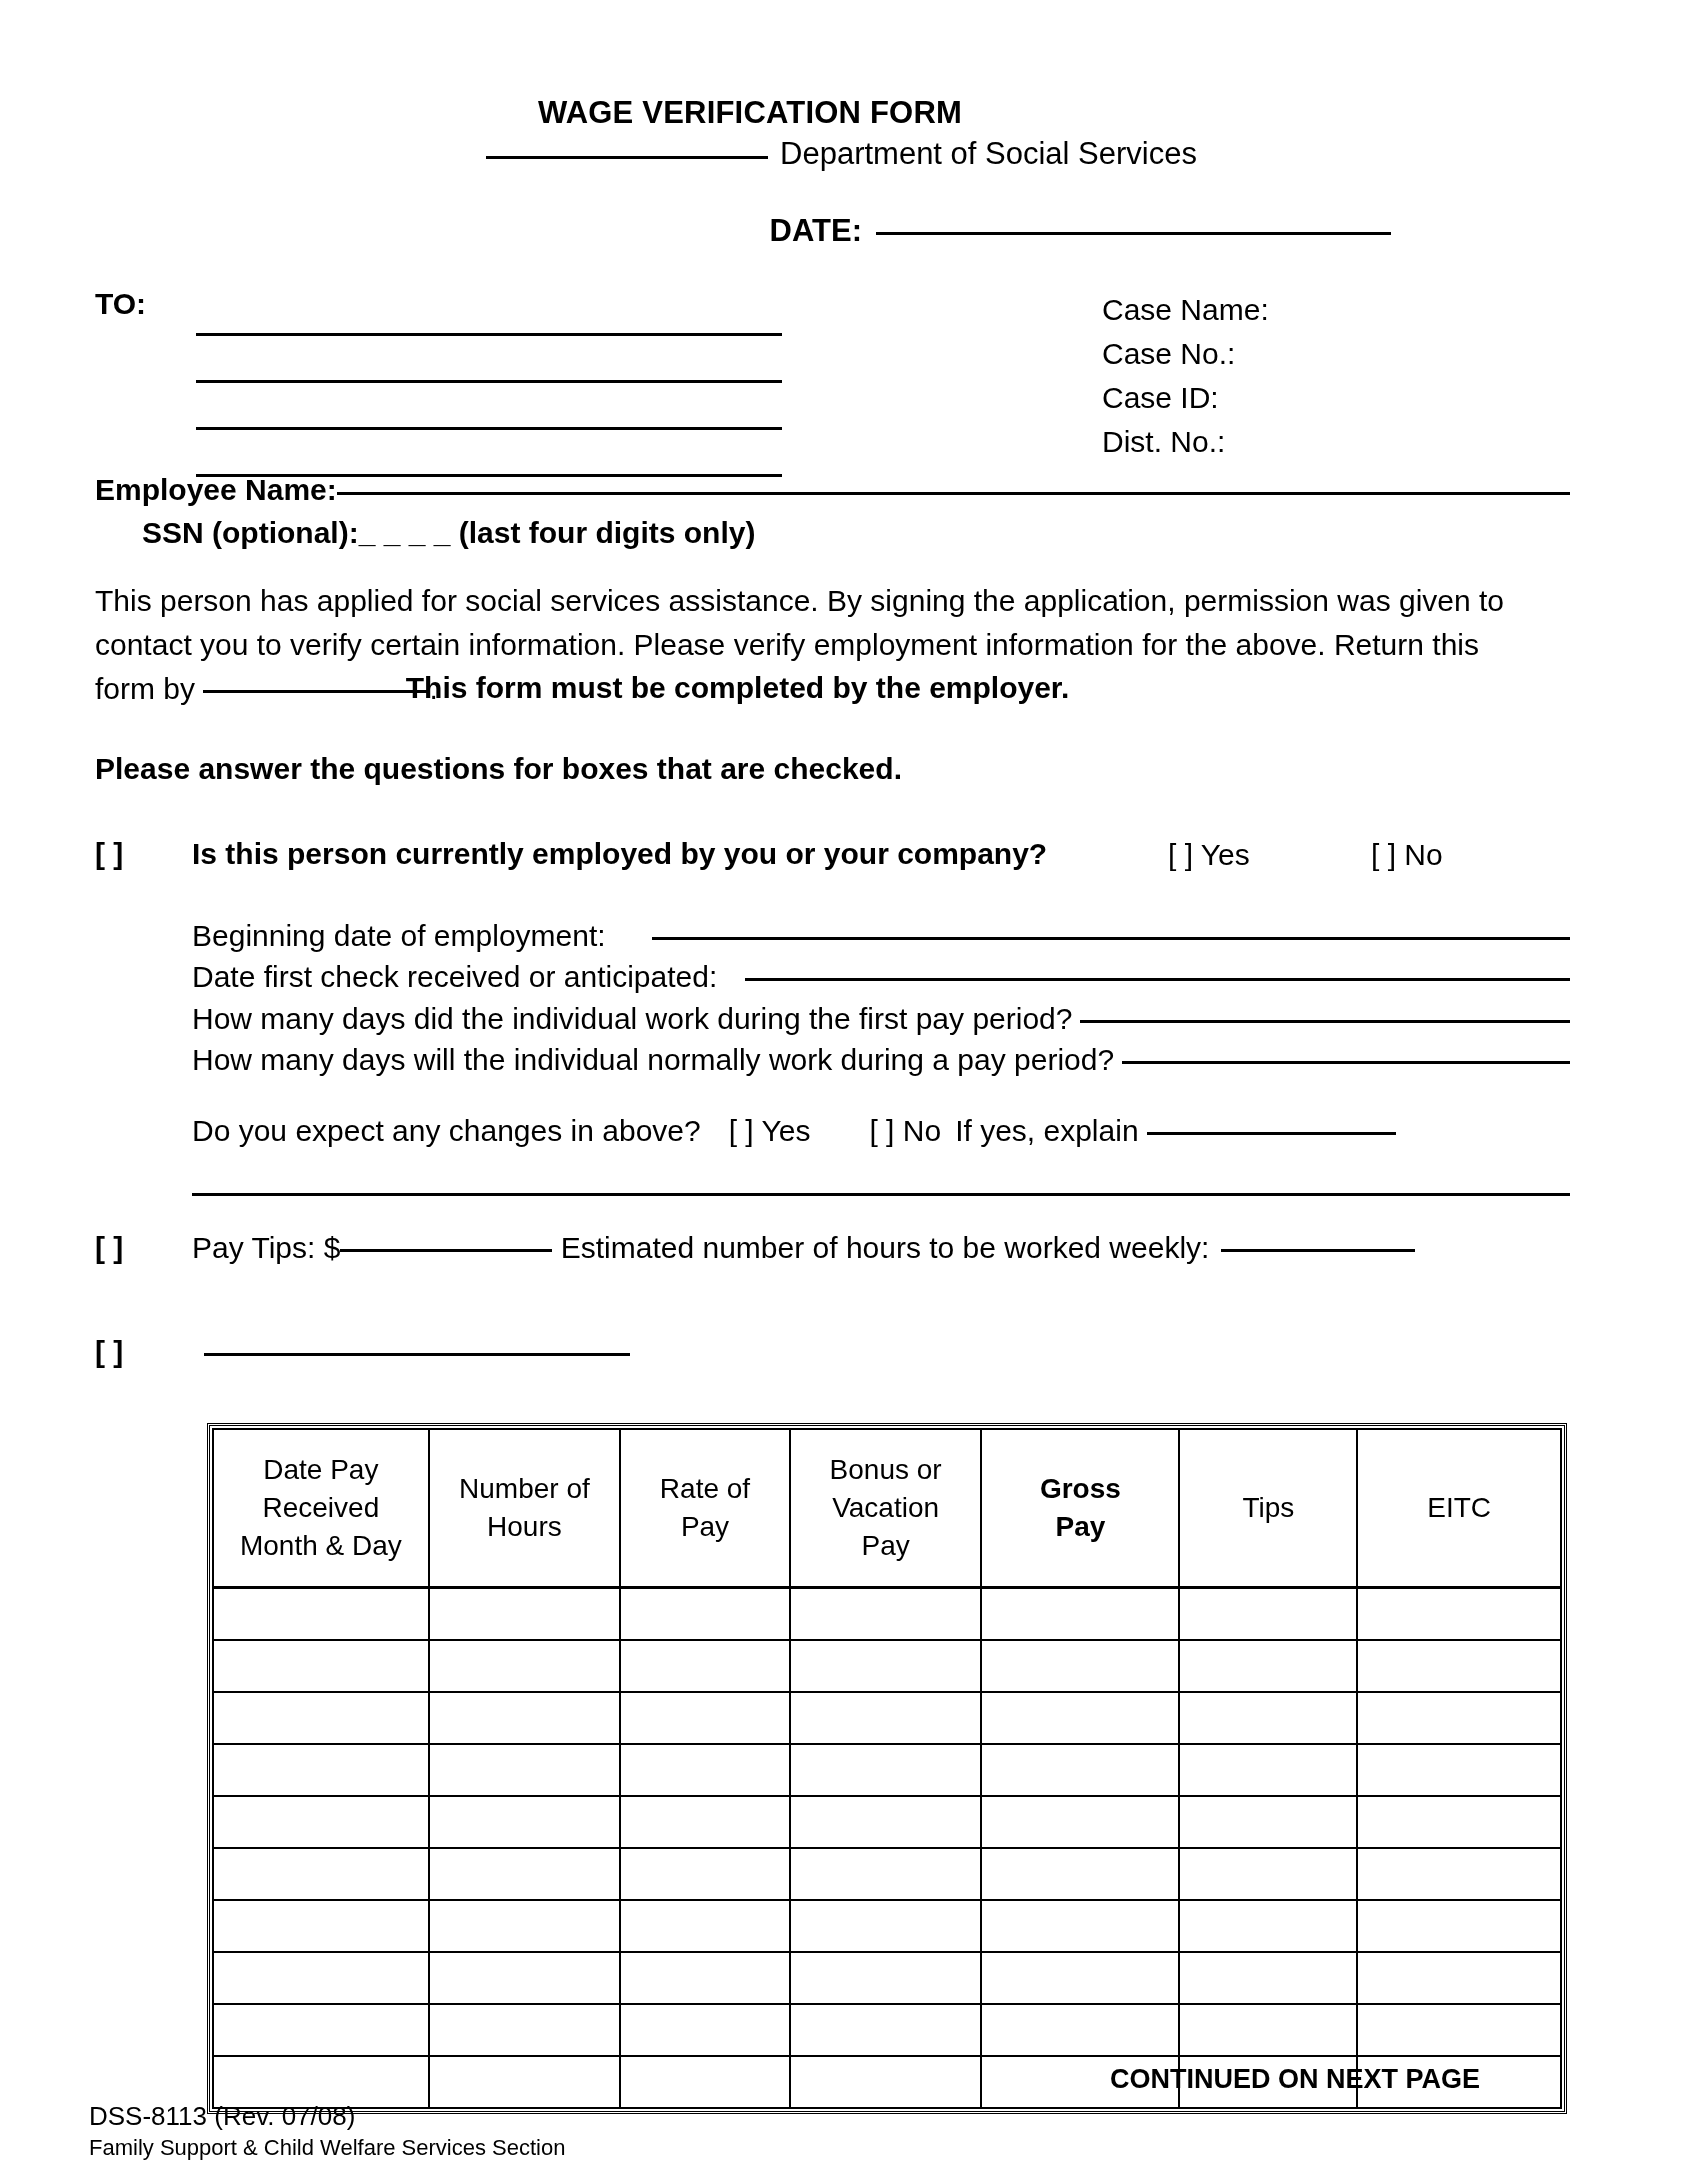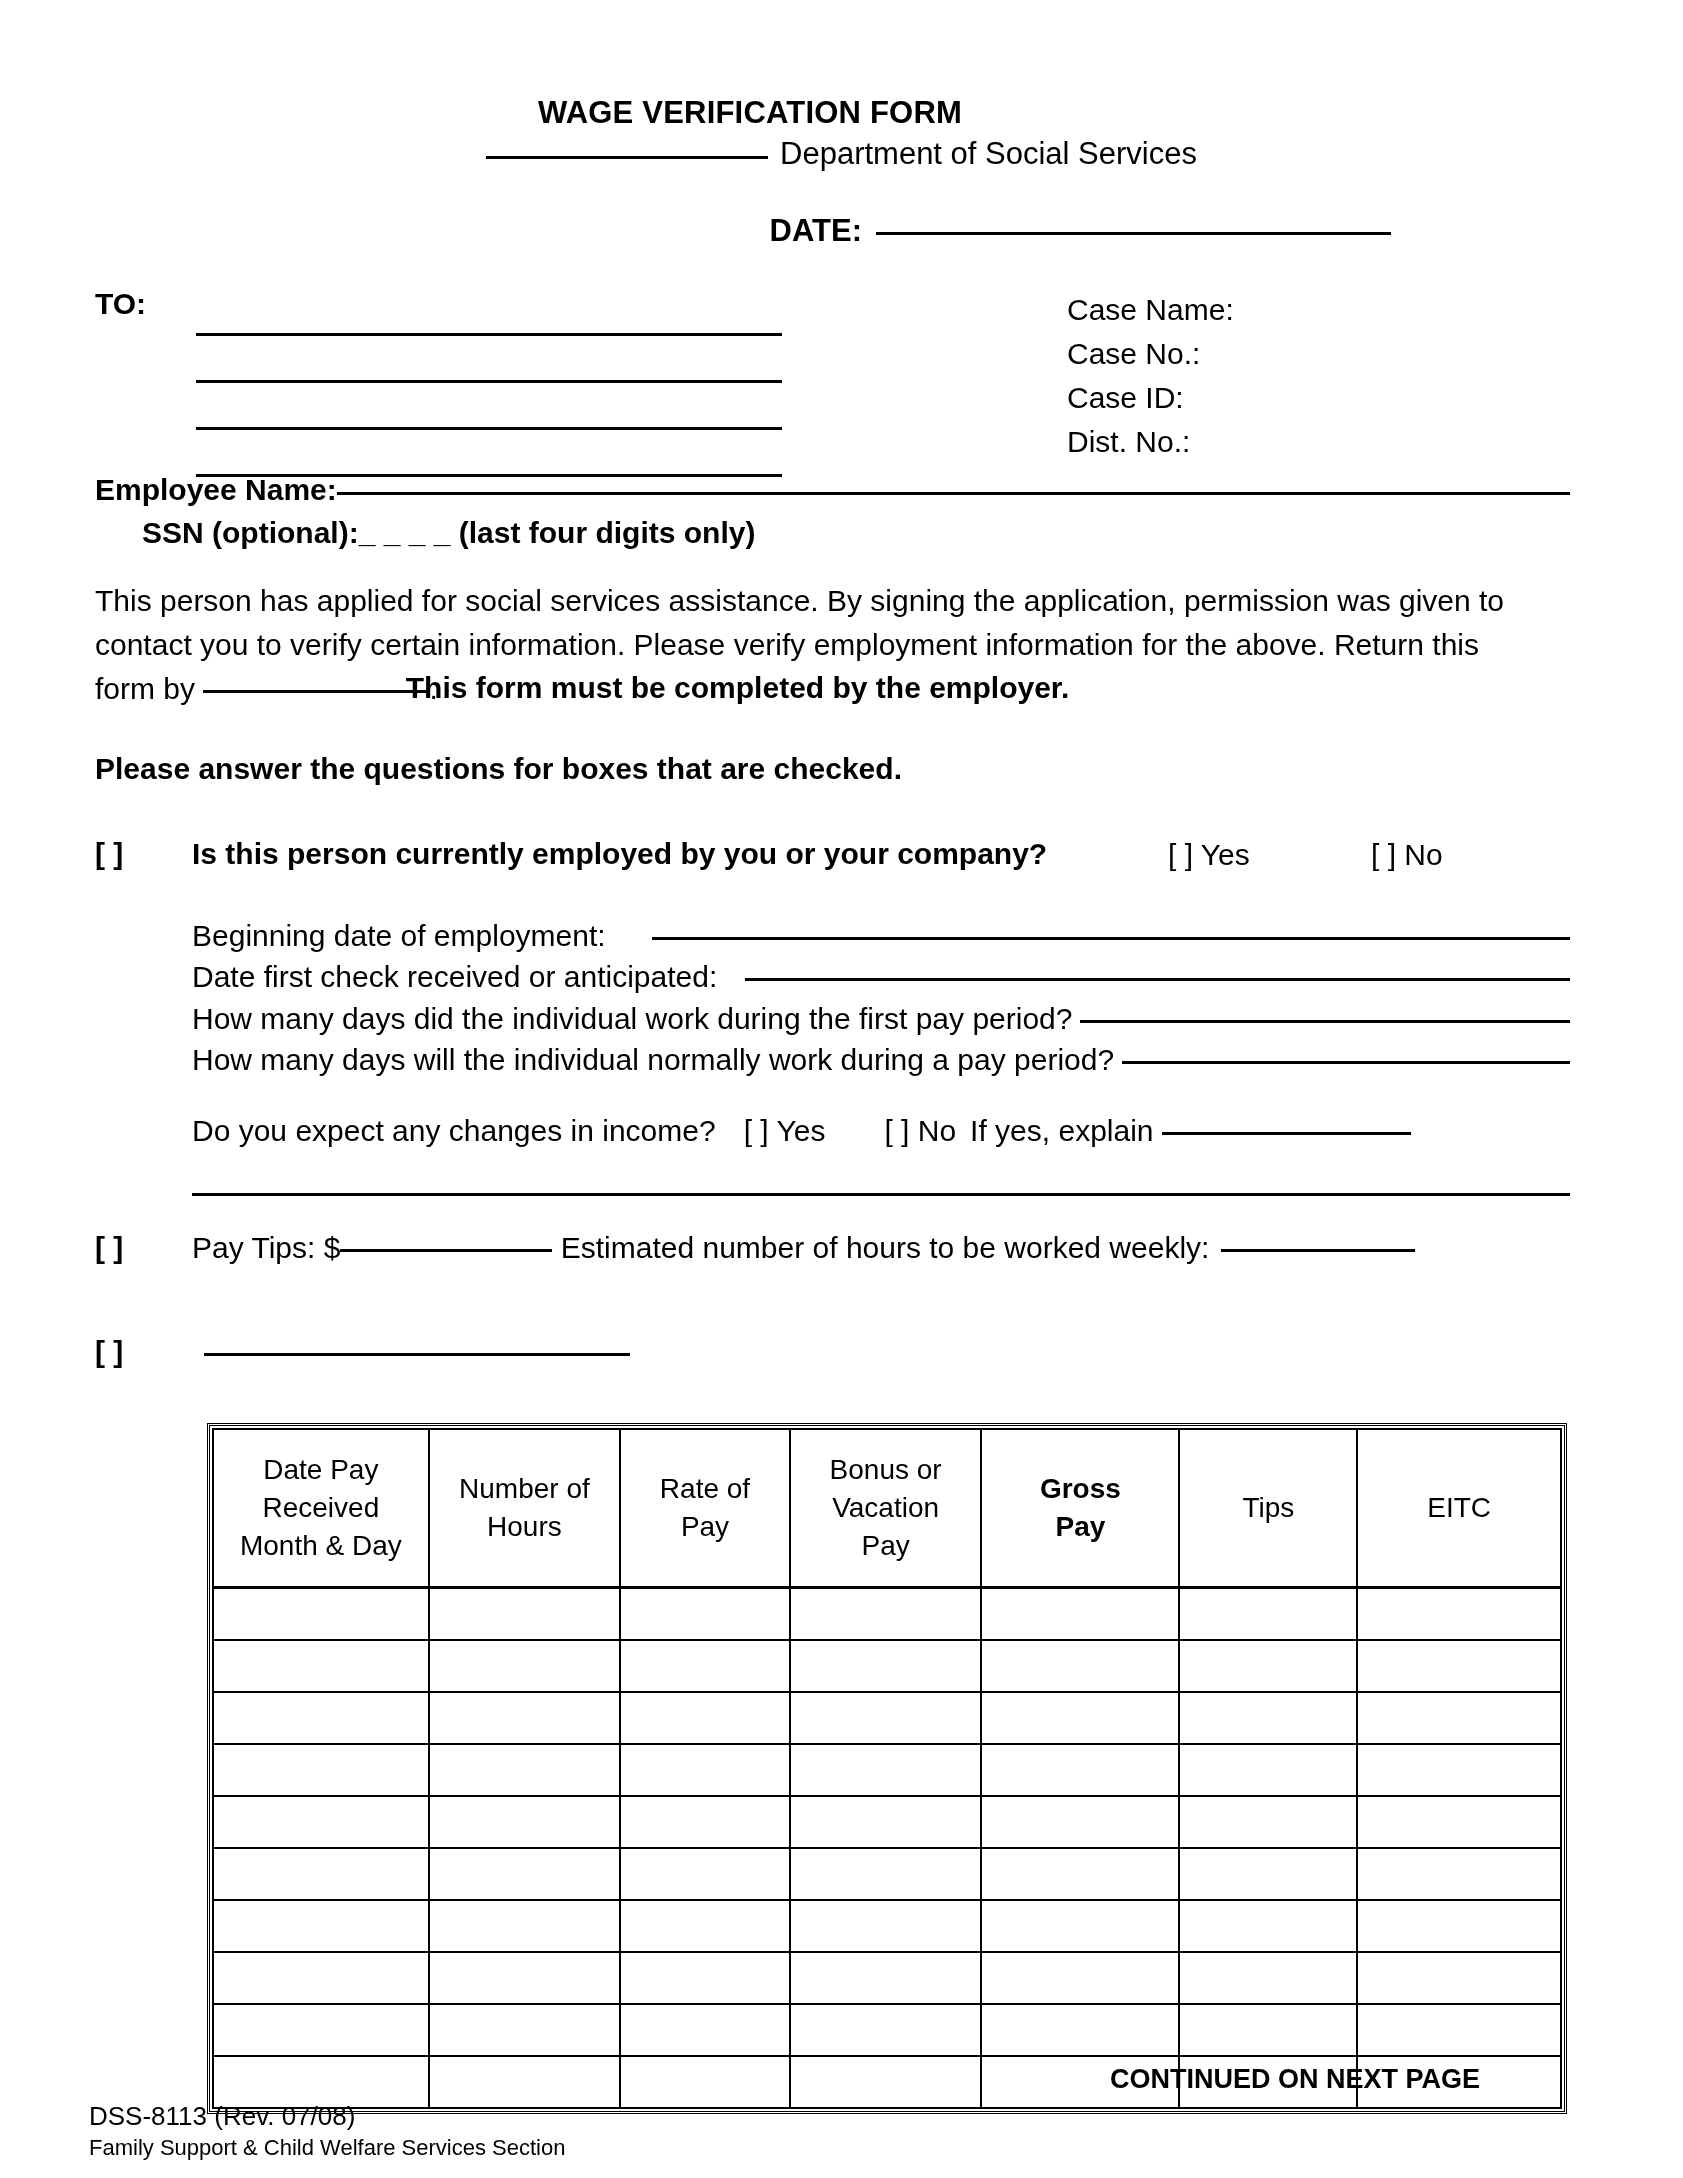--- a/index.html
+++ b/index.html
@@ -90,20 +90,21 @@
   }
   .case-block .crow {
     display: flex;
     align-items: flex-end;
     height: 44px;
   }
   .case-block .clabel {
     width: 210px;
     white-space: nowrap;
     line-height: 34px;
+    margin-left: 35px;
   }
   .case-block .cblank {
     flex: 1;
     border-bottom: 3px solid #000;
     height: 38px;
   }
 
   
   .emp-name {
     position: absolute;
@@ -424,21 +425,21 @@
   <div class="detail d3">
     <span class="dlabel">How many days did the individual work during the first pay period?</span>
     <span class="dblank"></span>
   </div>
   <div class="detail d4">
     <span class="dlabel">How many days will the individual normally work during a pay period?</span>
     <span class="dblank"></span>
   </div>
 
   <div class="income-line">
-    <span>Do you expect any changes in income?</span><span class="sp1"></span><span>[ ] Yes</span><span class="sp2"></span><span>[ ] No</span><span class="sp3"></span><span>If yes, explain</span><span class="expblank"></span>
+    <span>Do you expect any changes in above?</span><span class="sp1"></span><span>[ ] Yes</span><span class="sp2"></span><span>[ ] No</span><span class="sp3"></span><span>If yes, explain</span><span class="expblank"></span>
   </div>
   <div class="income-underline"></div>
 
   <div class="q2-box">[ ]</div>
   <div class="q2-line">
     <span>Pay Tips: $</span><span class="payblank"></span> <span>Estimated number of hours to be worked weekly:</span><span class="hoursblank"></span>
   </div>
 
   <div class="q3-box">[ ]</div>
   <div class="q3-line">

